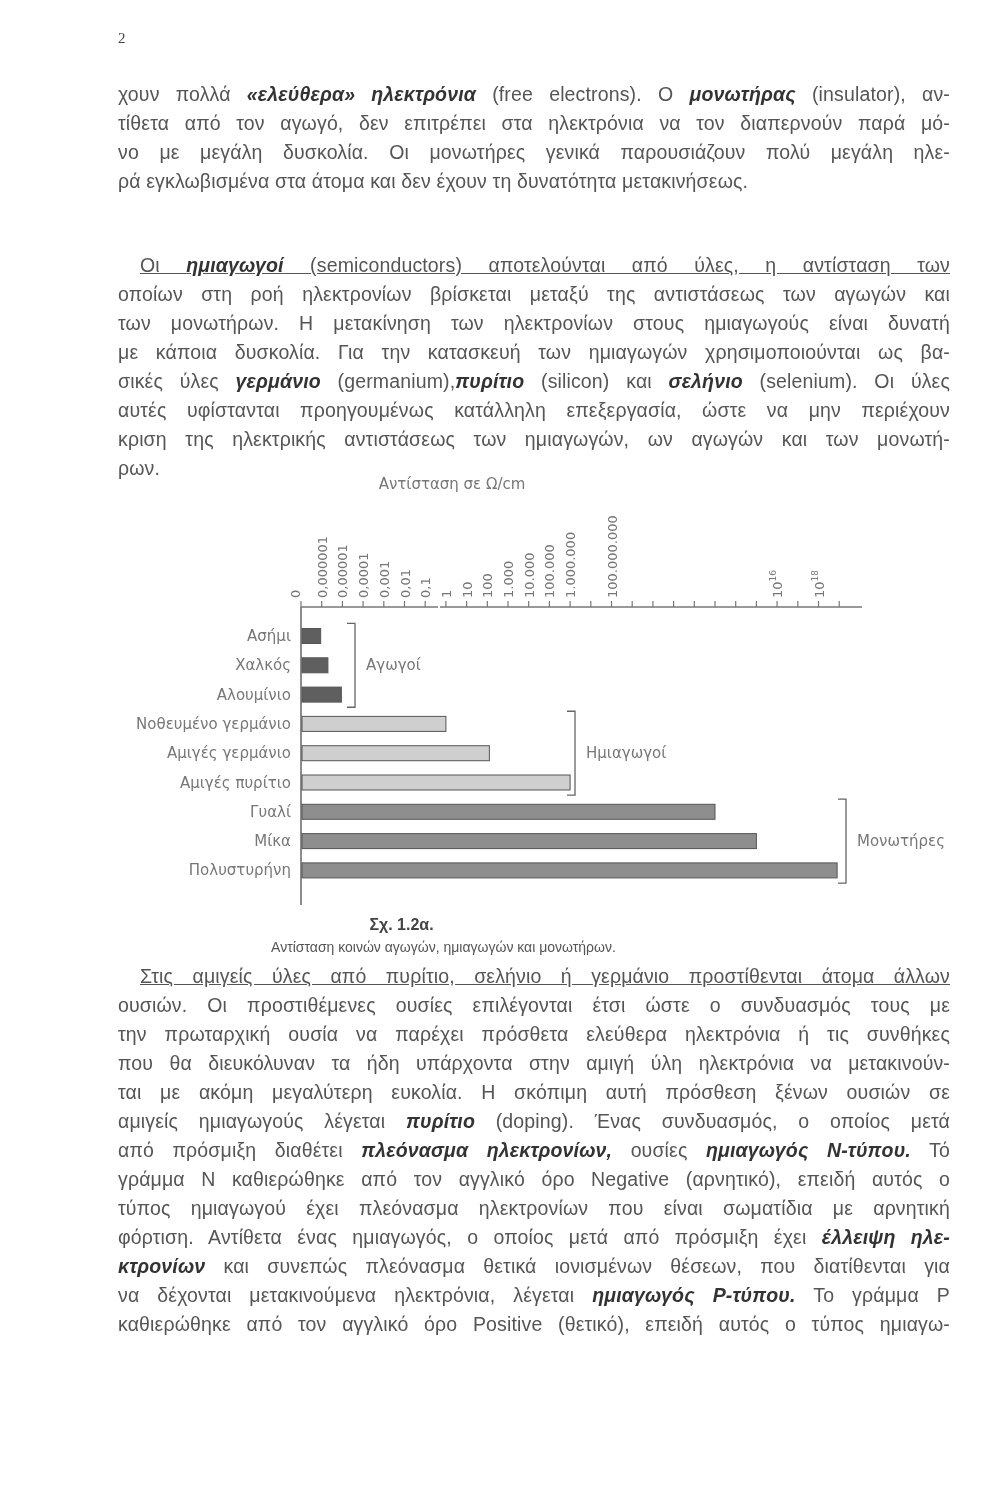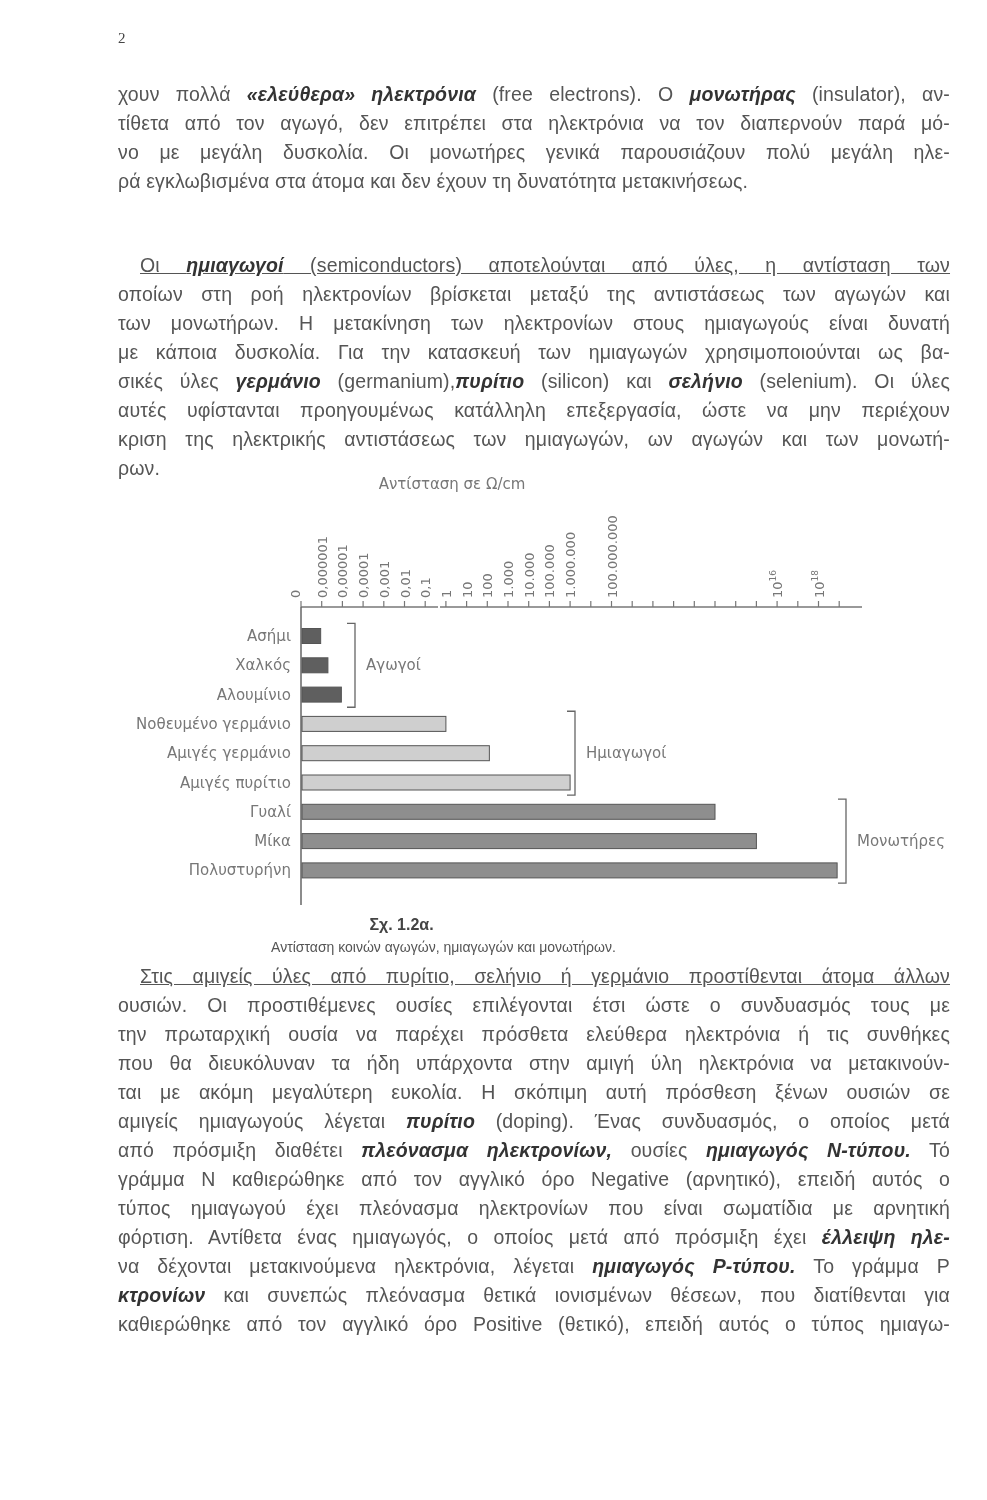--- a/index.html
+++ b/index.html
@@ -173,16 +173,16 @@
     <div class="line indent"><span>Στις αμιγείς ύλες από πυρίτιο, σελήνιο ή γερμάνιο προστίθενται άτομα άλλων</span></div>
     <div class="line"><span>ουσιών. Οι προστιθέμενες ουσίες επιλέγονται έτσι ώστε ο συνδυασμός τους με</span></div>
     <div class="line"><span>την πρωταρχική ουσία να παρέχει πρόσθετα ελεύθερα ηλεκτρόνια ή τις συνθήκες</span></div>
     <div class="line"><span>που θα διευκόλυναν τα ήδη υπάρχοντα στην αμιγή ύλη ηλεκτρόνια να μετακινούν-</span></div>
     <div class="line"><span>ται με ακόμη μεγαλύτερη ευκολία. Η σκόπιμη αυτή πρόσθεση ξένων ουσιών σε</span></div>
     <div class="line"><span>αμιγείς ημιαγωγούς λέγεται </span><b>πυρίτιο</b><span> (doping). Ένας συνδυασμός, ο οποίος μετά</span></div>
     <div class="line"><span>από πρόσμιξη διαθέτει </span><b>πλεόνασμα ηλεκτρονίων,</b><span> ουσίες </span><b>ημιαγωγός N-τύπου.</b><span> Τό</span></div>
     <div class="line"><span>γράμμα N καθιερώθηκε από τον αγγλικό όρο Negative (αρνητικό), επειδή αυτός ο</span></div>
     <div class="line"><span>τύπος ημιαγωγού έχει πλεόνασμα ηλεκτρονίων που είναι σωματίδια με αρνητική</span></div>
     <div class="line"><span>φόρτιση. Αντίθετα ένας ημιαγωγός, ο οποίος μετά από πρόσμιξη έχει </span><b>έλλειψη ηλε-</b></div>
+    <div class="line"><b>κτρονίων</b><span> και συνεπώς πλεόνασμα θετικά ιονισμένων θέσεων, που διατίθενται για</span></div>
     <div class="line"><span>να δέχονται μετακινούμενα ηλεκτρόνια, λέγεται </span><b>ημιαγωγός P-τύπου.</b><span> Το γράμμα P</span></div>
-    <div class="line"><b>κτρονίων</b><span> και συνεπώς πλεόνασμα θετικά ιονισμένων θέσεων, που διατίθενται για</span></div>
     <div class="line"><span>καθιερώθηκε από τον αγγλικό όρο Positive (θετικό), επειδή αυτός ο τύπος ημιαγω-</span></div>
   </div>
 
 </body></html>

